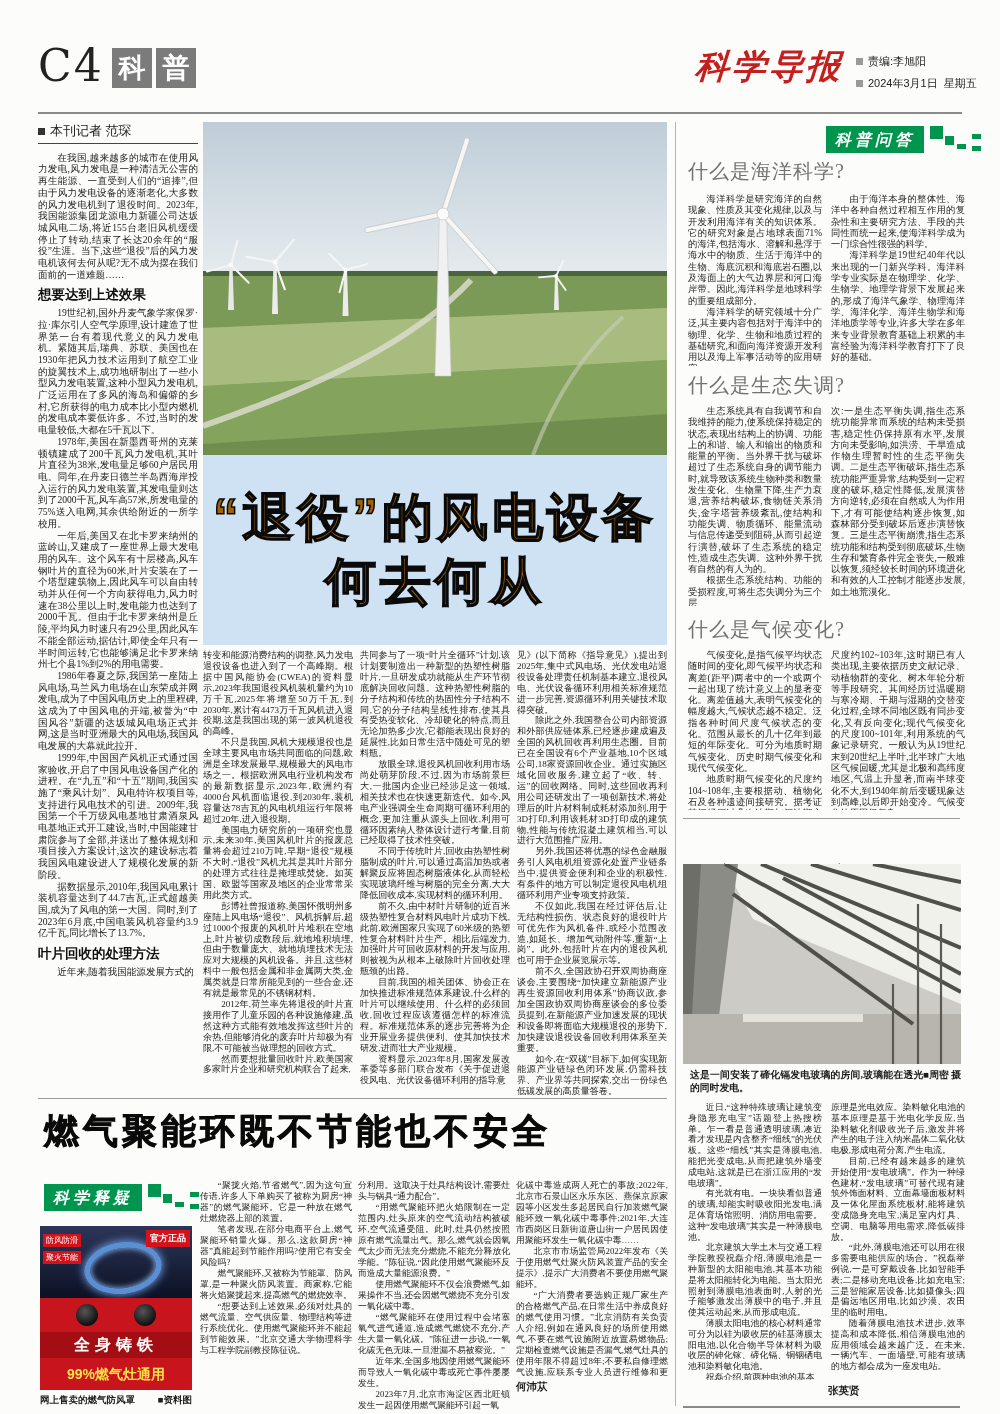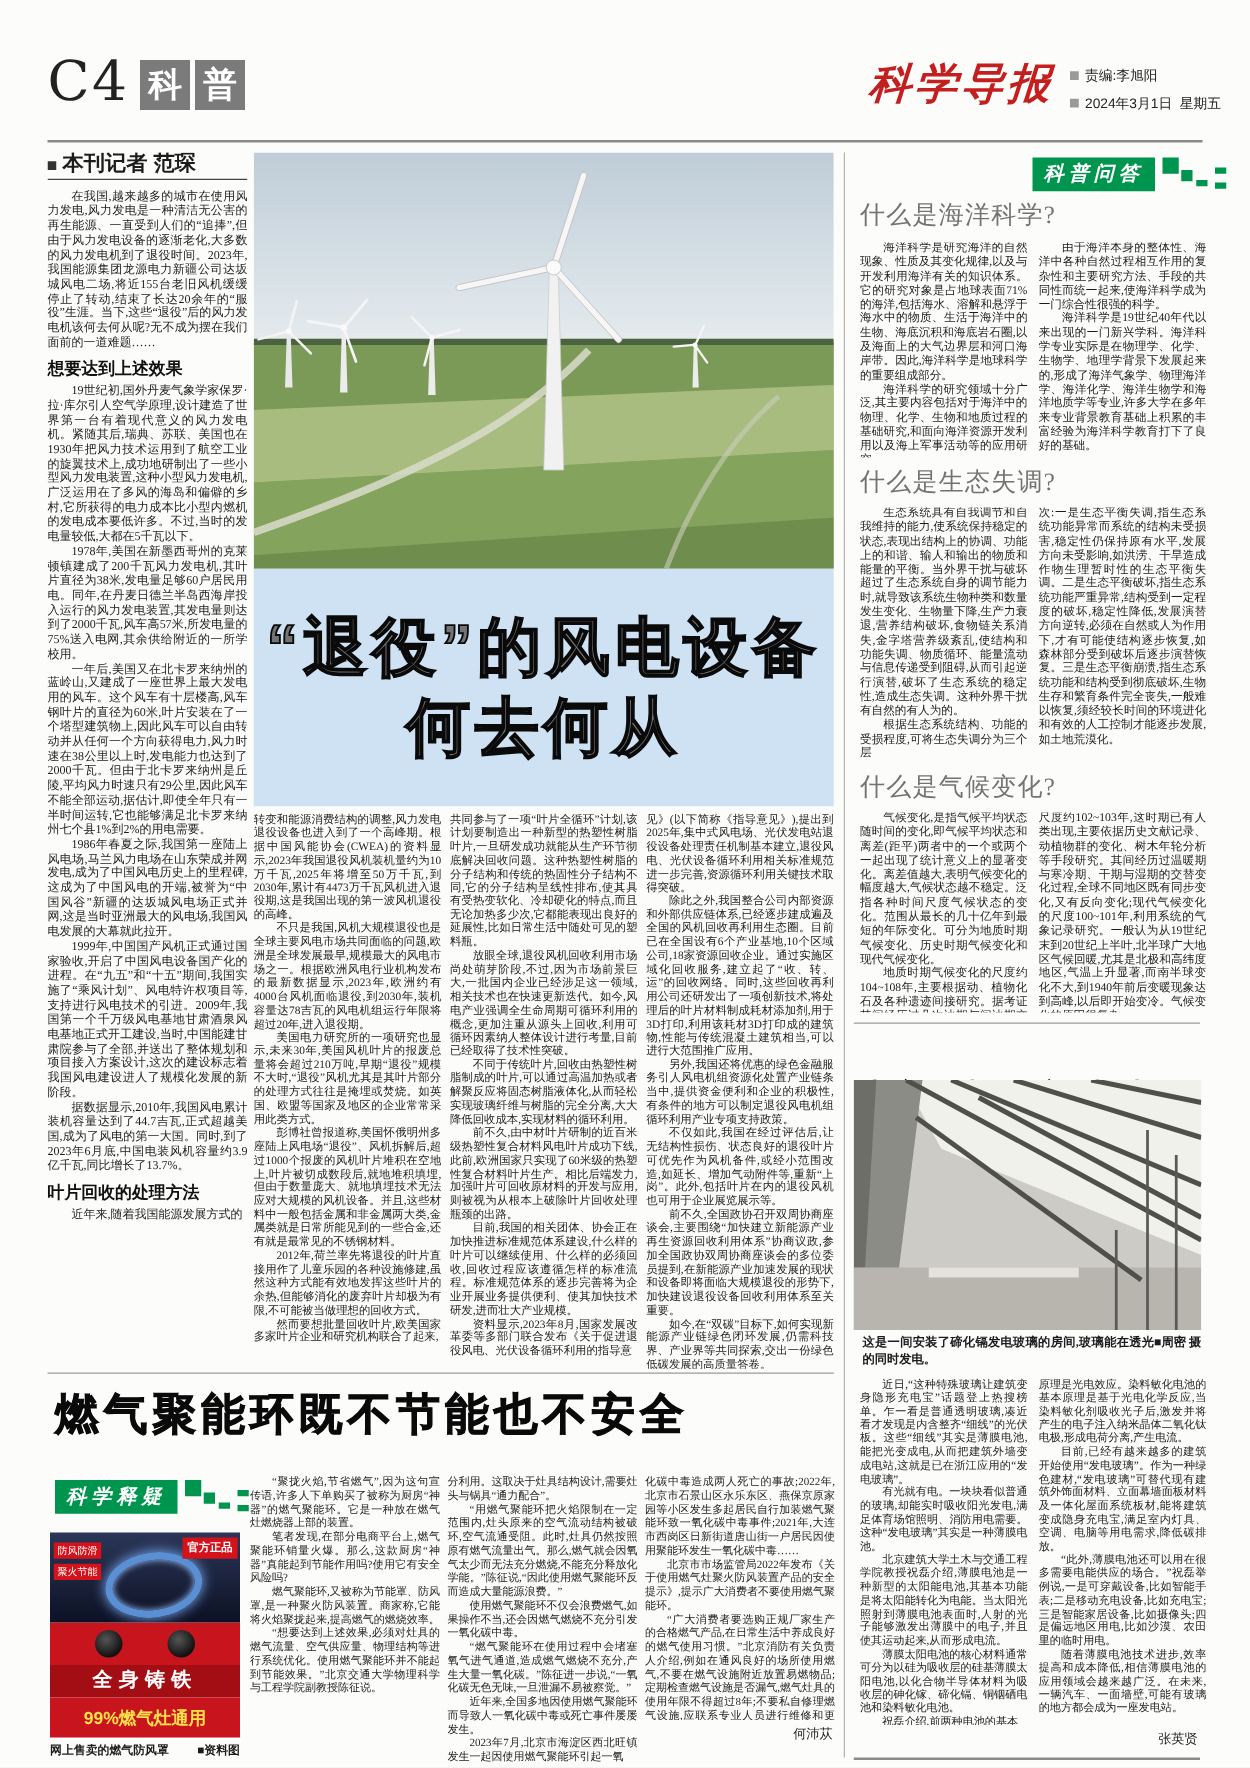--- a/index.html
+++ b/index.html
@@ -15,28 +15,28 @@
     font-family:"Liberation Serif",serif;transform:skewX(-4deg);}
   .head-info{left:856px;top:50px;font-family:"Liberation Sans",sans-serif;font-size:11px;color:#222;line-height:22px;}
   .bullet-sq{display:inline-block;width:7px;height:7px;background:#9a9a9a;margin-right:5px;}
   .head-rule{left:38px;top:112px;width:924px;height:2px;background:#8a8a8a;}
   
   .para{margin:0;text-indent:2em;text-align:justify;}
   .noind{text-indent:0;}
   .textcol{position:absolute;overflow:hidden;}
   
   .lead-col{left:38px;top:122px;width:160px;height:978px;font-size:9.6px;line-height:11.7px;}
-  .byline{font-family:"Liberation Sans",sans-serif;font-weight:bold;font-size:17px;padding:3px 0 6px;
+  .byline{font-family:"Liberation Sans",sans-serif;font-weight:normal;font-size:13px;padding:3px 0 6px;
     border-bottom:1.5px solid #444;margin-bottom:8px;}
   .inhead{font-family:"Liberation Sans",sans-serif;font-weight:bold;font-size:13.5px;margin:9px 0 6px;color:#111;}
   
   .photo{left:203px;top:122px;width:464px;height:333px;}
   .title-block{left:203px;top:455px;width:464px;height:190px;background:#cfe2f3;display:flex;flex-direction:column;
     align-items:center;justify-content:center;}
-  .title-block .t{font-family:"Liberation Sans",sans-serif;font-weight:900;font-size:51px;color:#737373;
+  .title-block .t{font-family:"Liberation Sans",sans-serif;font-weight:900;font-size:51px;color:#a16207;
     letter-spacing:4px;line-height:1.25;-webkit-text-stroke:1.5px #0a0a0a;}
   .feat-col{top:650px;height:445px;width:150px;font-size:9.1px;line-height:10.9px;}
   .fc1{left:203px;} .fc2{left:360px;} .fc3{left:517px;}
   
   .vrule{left:675px;top:122px;width:1px;height:1284px;background:#b5b5b5;}
   .hr-gas{left:38px;top:1098px;width:629px;height:1px;background:#9a9a9a;}
   .hr-glass{left:683px;top:818px;width:277px;height:1px;background:#9a9a9a;}
   .hr-bottom{left:683px;top:1406px;width:277px;height:2px;background:#8a8a8a;}
   
   .gbadge{display:flex;align-items:flex-start;gap:6px;}
@@ -52,21 +52,21 @@
   
   .qa-badge{left:826px;top:126px;}
   .qa-q{font-size:20px;color:#737373;letter-spacing:1px;font-weight:500;}
   .qa-col{width:134px;font-size:9.3px;line-height:11.3px;}
   
   .glass-title{left:684px;top:824px;font-size:25px;font-weight:bold;color:#111;letter-spacing:1px;margin-top:36px;}
   .glass-photo{left:683px;top:864px;width:278px;height:200px;}
   .pcap{left:690px;top:1068px;width:271px;font-size:9.8px;font-weight:bold;line-height:13px;text-align:justify;}
   .pcap .credit{float:right;}
   .glass-col{top:1102px;height:278px;width:134px;font-size:8.9px;line-height:10.8px;}
-  .author{font-family:"Liberation Sans",sans-serif;font-weight:normal;font-size:10.5px;text-align:right;}
+  .author{font-family:"Liberation Sans",sans-serif;font-weight:bold;font-size:10.5px;}
   .glass-author{left:828px;top:1384px;width:130px;}
   
   .gas-title{left:44px;top:1108px;font-size:35px;font-weight:900;color:#0a0a0a;letter-spacing:4px;
     font-family:"Liberation Serif",serif;-webkit-text-stroke:0.8px #0a0a0a;}
   .gas-badge{left:44px;top:1184px;}
   .gas-col{top:1180px;width:152px;font-size:8.8px;line-height:11px;}
   .gc1{left:200px;height:234px;} .gc2{left:358px;height:234px;} .gc3{left:516px;height:196px;}
   .gas-author{left:516px;top:1380px;width:150px;}
   
   .ad{left:40px;top:1226px;width:152px;height:164px;font-family:"Liberation Sans",sans-serif;}

